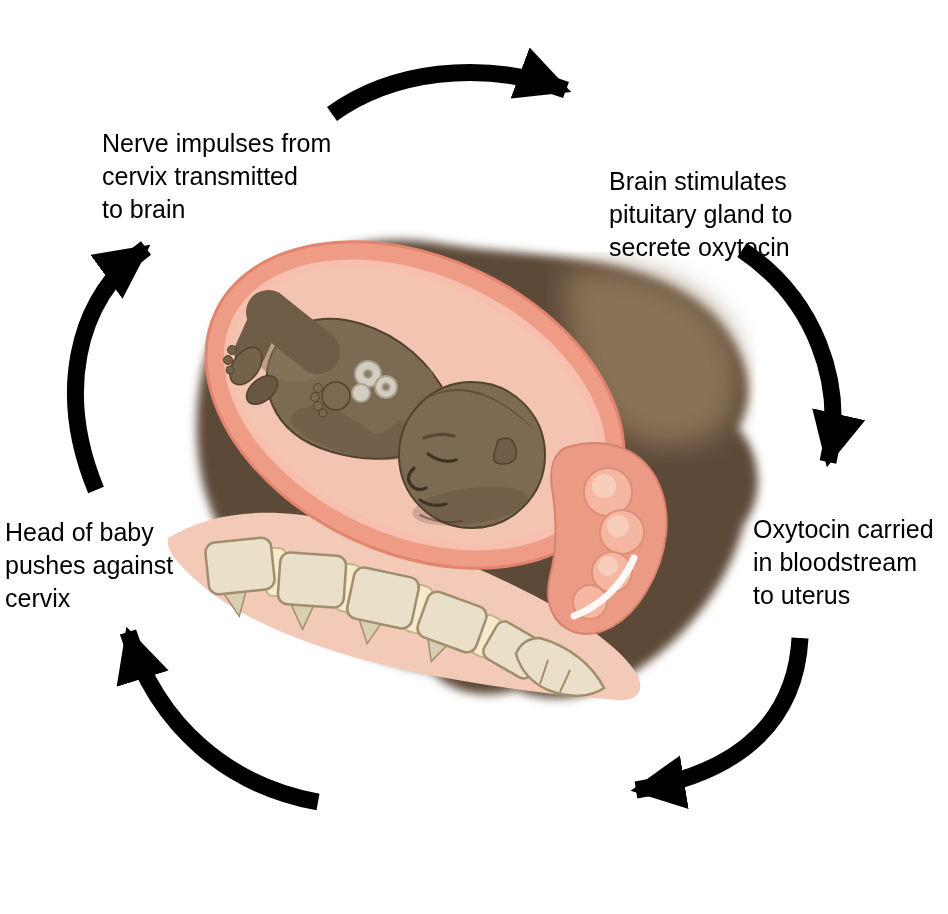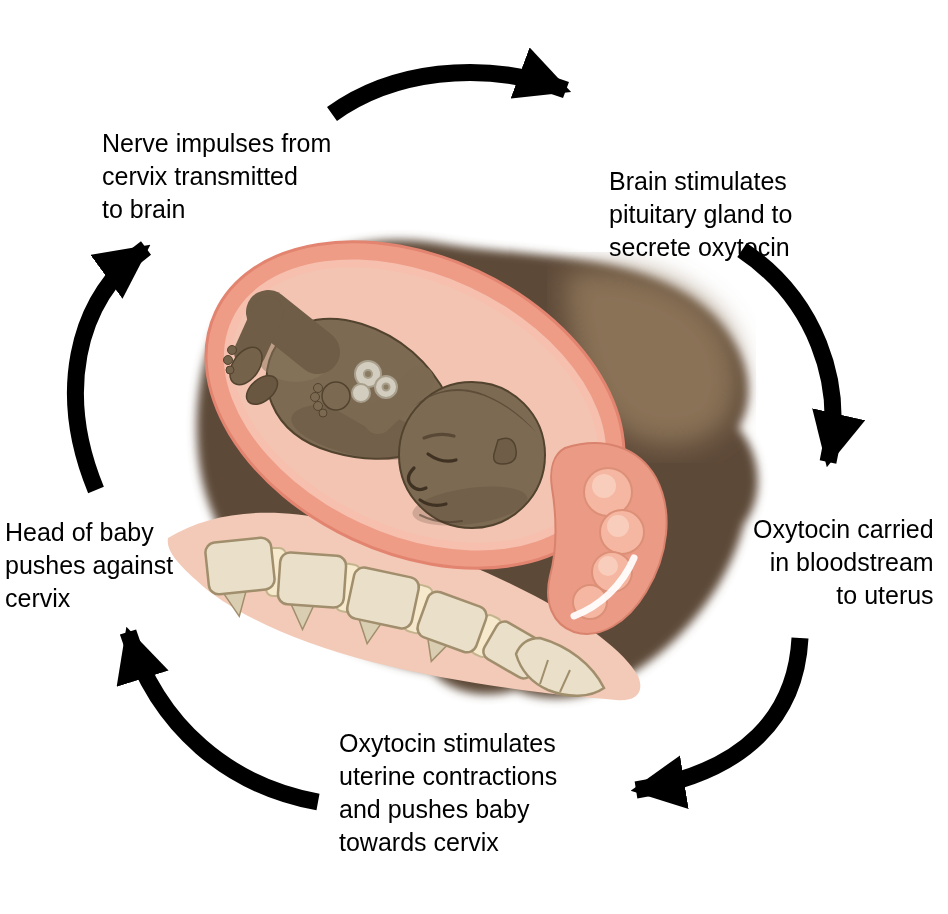--- a/index.html
+++ b/index.html
@@ -9,21 +9,21 @@
     font-family:"Liberation Sans","DejaVu Sans",sans-serif;
   }
   .stage svg { position:absolute; left:0; top:0; }
   .label {
     position:absolute;
     font-size:25px; line-height:33px; color:#000;
     white-space:pre-line;
   }
   .label-nerve      { left:102px; top:127px; }
   .label-brain      { left:609px; top:127px;margin-top:38px; }
-  .label-carried    { left:753px; top:513px;text-align:right; }
+  .label-carried    { left:753px; top:513px; }
   .label-head       { left:5px;   top:516px; }
   .label-stimulates { left:339px; top:727px; }
 </style>
 </head>
 <body>
 
 <div class="stage">
 
   <svg width="948" height="914" viewBox="0 0 948 914">
     <defs>
@@ -185,21 +185,17 @@
 to brain</div>
 
   <div class="label label-brain">Brain stimulates
 pituitary gland to
 secrete oxytocin</div>
 
   <div class="label label-carried">Oxytocin carried
 in bloodstream
 to uterus</div>
 
-  <div class="label label-stimulates">Oxytocin stimulates
-uterine contractions
-and pushes baby
-towards cervix</div>
 
   <div class="label label-head">Head of baby
 pushes against
 cervix</div>
 </div>
 
 </body></html>

